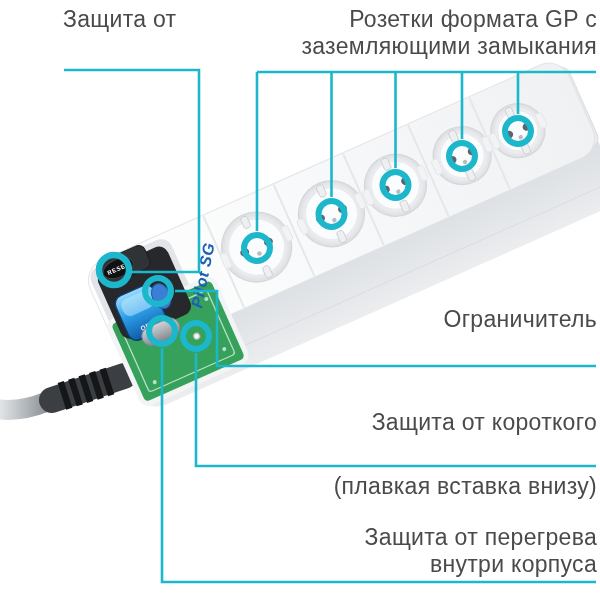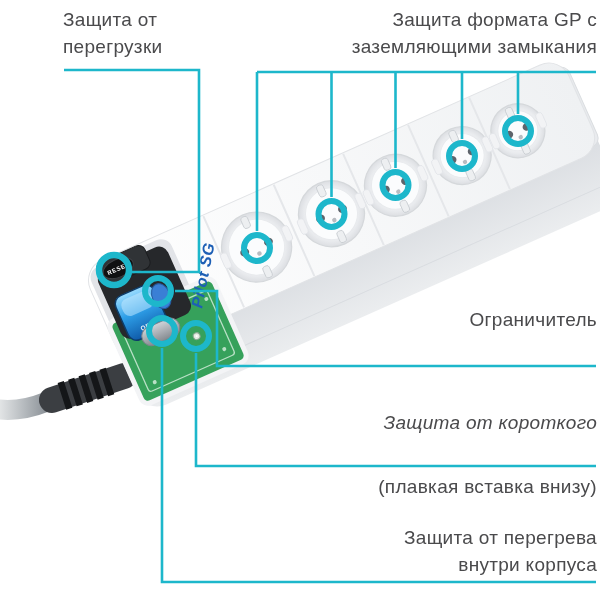--- a/index.html
+++ b/index.html
@@ -4,30 +4,30 @@
 <style>
   html,body{margin:0;padding:0;background:#fff;}
   .stage{
     position:relative;width:600px;height:600px;overflow:hidden;
     background:var(--bg,#ffffff);
     font-family:"Liberation Sans",sans-serif;
   }
   .stage svg{position:absolute;left:0;top:0;}
   .callout{
     position:absolute;
-    font-size:19px;line-height:27px;font-weight:500;
+    font-size:23px;line-height:27px;font-weight:500;
     letter-spacing:.3px;
     color:var(--labelc,#4a4a4c);
     white-space:nowrap;
   }
   .callout.right{text-align:right;}
   #c-overload{left:63px;top:6px;}
   #c-sockets{right:3px;top:6px;}
   #c-surge{right:3px;top:306px;margin-left:42px;}
-  #c-short{right:3px;top:409px;font-style:italic;}
+  #c-short{right:3px;top:409px;}
   #c-fusenote{right:3px;top:473px;}
   #c-overheat{right:3px;top:524px;}
 
   .cline{fill:none;stroke:var(--accent,#1db7cb);stroke-width:2.6;}
   .ring{fill:none;stroke:var(--accent,#1db7cb);}
   .pcbfill{fill:var(--pcb,#36a15b);}
   .brand-txt{font-family:"Liberation Sans",sans-serif;font-style:italic;font-weight:bold;
              font-size:16px;fill:var(--brand,#1d5fb5);text-anchor:middle;letter-spacing:.5px;}
   .reset-txt{font-family:"Liberation Sans",sans-serif;font-weight:bold;font-size:6px;
              fill:#ffffff;text-anchor:middle;letter-spacing:.7px;}
@@ -183,25 +183,24 @@
         <circle cx="518" cy="131" r="13" class="ring" stroke-width="6"></circle>
         <circle cx="114" cy="270" r="15" class="ring" stroke-width="6.5"></circle>
         <circle cx="158" cy="291" r="13" class="ring" stroke-width="6"></circle>
         <circle cx="162" cy="331" r="13" class="ring" stroke-width="6"></circle>
         <circle cx="196" cy="336" r="13" class="ring" stroke-width="6"></circle>
       </g>
   </svg>
 
   <div class="callout" id="c-overload">
     <div>Защита от</div>
-    <div>перегрузки</div>
   </div>
 
   <div class="callout right" id="c-sockets">
-    <div>Защита формата GP с</div>
+    <div>Розетки формата GP с</div>
     <div>заземляющими замыкания</div>
   </div>
 
   <div class="callout right" id="c-surge">
     <div>Ограничитель</div>
   </div>
 
   <div class="callout right" id="c-short">
     <div>Защита от короткого</div>
   </div>

